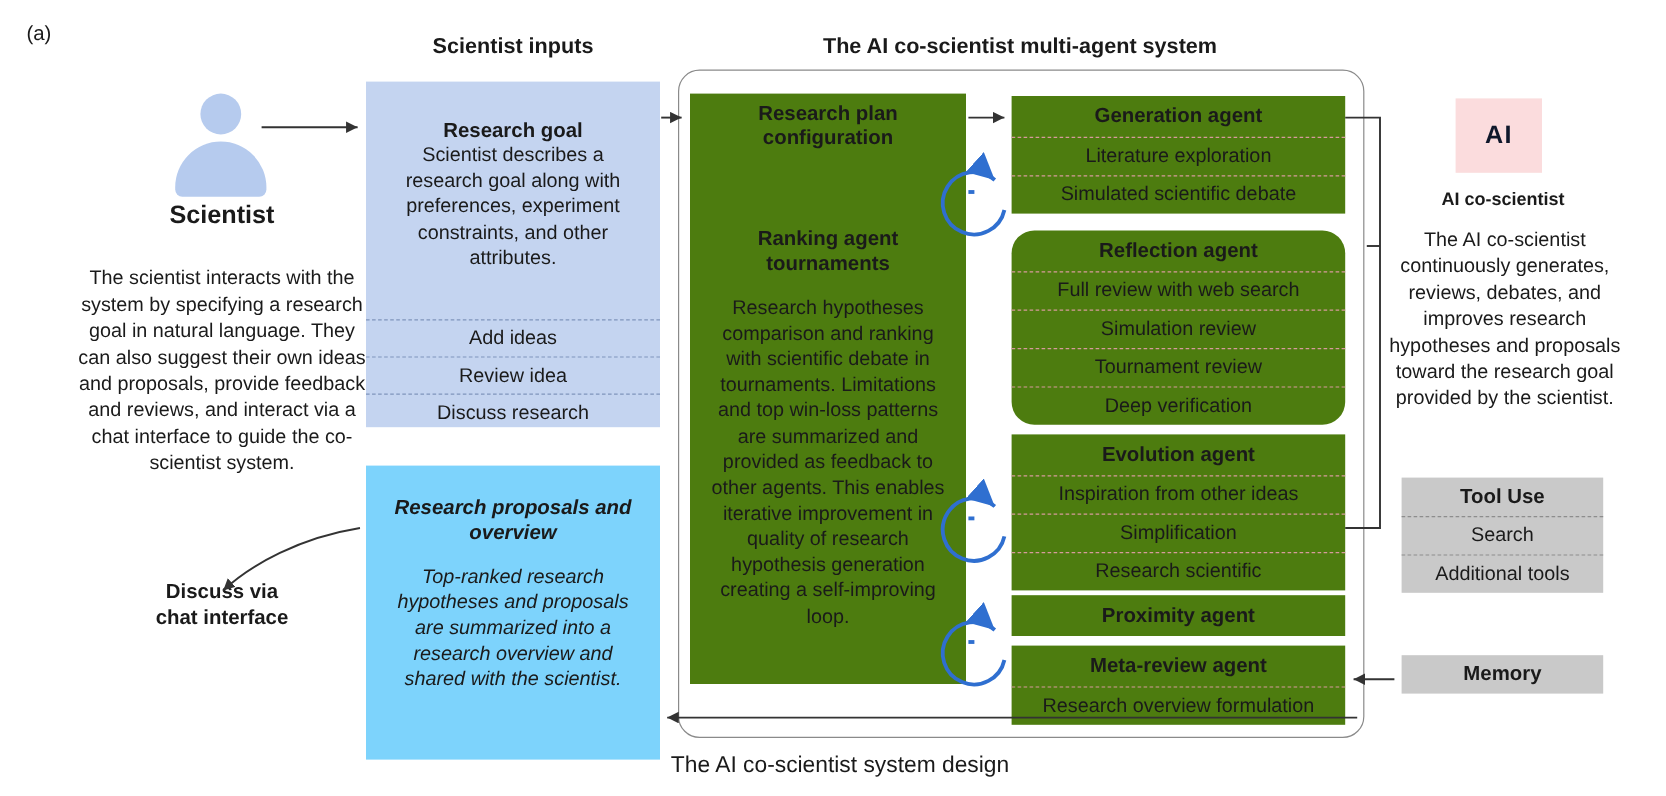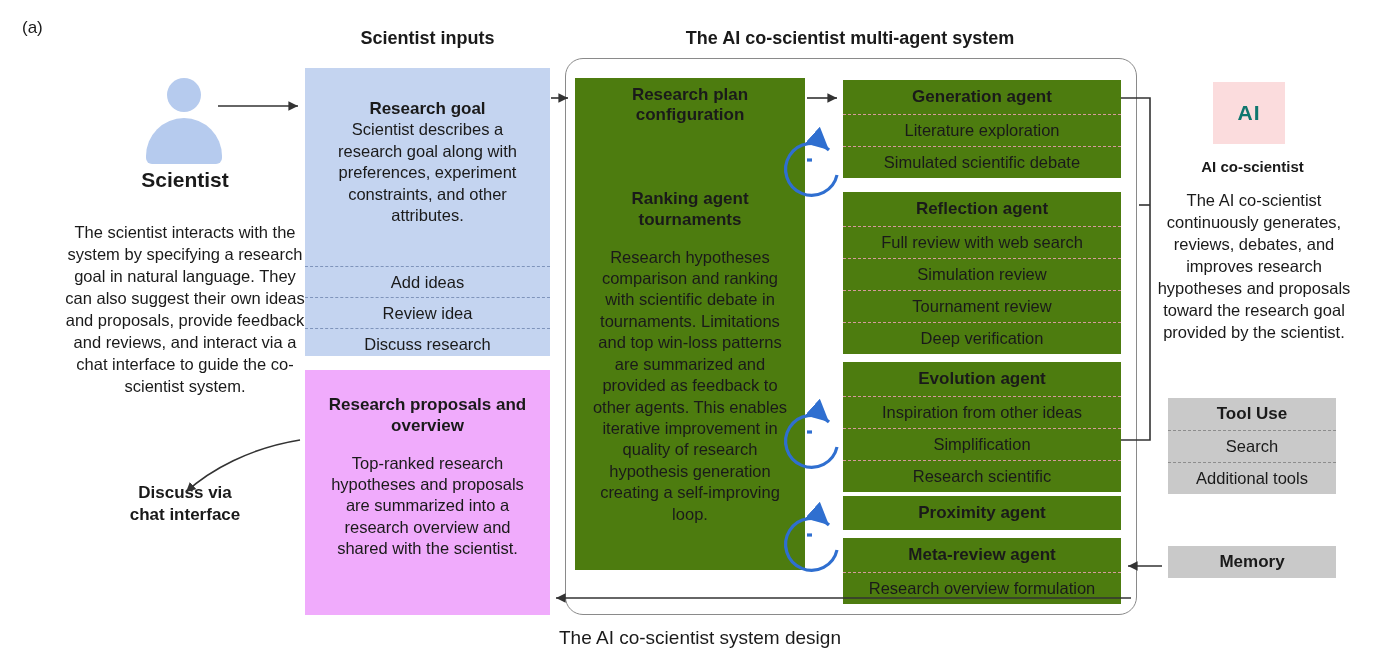--- a/index.html
+++ b/index.html
@@ -87,22 +87,23 @@
   }
   .blue-sub {
     position: absolute; left: 0; width: 245px;
     font-size: 16.5px; text-align: center;
     border-top: 1px dashed #7f94bb;
     padding-top: 6px;
   }
 
   
   #box-proposals {
-    left: 305px; top: 370px; width: 245px; height: 245px;
-    background: #f0abfc;
+    left: 305px; top: 388px; width: 245px; height: 245px;
+    background: #7dd3fc;
+    font-style: italic;
   }
   #box-proposals .title { margin-top: 24px; padding: 0 14px; }
   #box-proposals .desc { margin-top: 16px; padding: 0 16px; }
 
   
   #system-container {
     left: 565px; top: 58px; width: 570px; height: 555px;
     border: 1.5px solid #8a8a8a;
     border-radius: 18px;
     background: transparent;
@@ -121,32 +122,32 @@
     padding: 6px 4px 6px 4px;
     border-top: 1px dashed #d79a9c;
   }
 
   #box-plan-config { left: 575px; top: 78px; width: 230px; }
   #box-ranking { left: 575px; top: 130px; width: 230px; height: 440px; }
   #box-ranking .title { margin-top: 58px; padding: 0 14px; }
   #box-ranking .desc { margin-top: 16px; padding: 0 12px; }
 
   #box-generation { left: 843px; top: 80px; width: 278px; }
-  #box-reflection { left: 843px; top: 192px; width: 278px; }
+  #box-reflection { left: 843px; top: 192px; width: 278px; border-radius: 19px; }
   #box-evolution  { left: 843px; top: 362px; width: 278px; }
   #box-proximity  { left: 843px; top: 496px; width: 278px; }
   #box-meta       { left: 843px; top: 538px; width: 278px; }
 
   
   #box-ai-logo {
     left: 1213px; top: 82px; width: 72px; height: 62px;
     background: #fbdcdd; display: flex; align-items: center; justify-content: center;
   }
   #box-ai-logo span {
-    font-size: 21px; font-weight: bold; color: #0f766e; letter-spacing: 1px;
+    font-size: 21px; font-weight: bold; color: #0f172a; letter-spacing: 1px;
   }
   #label-ai-coscientist {
     left: 1150px; top: 158px; width: 205px;
     font-size: 15px; font-weight: bold; text-align: center;
   }
   #text-ai-coscientist {
     left: 1143px; top: 190px; width: 222px;
     font-size: 16.5px; text-align: center; line-height: 1.33;
   }
   #box-tooluse { left: 1168px; top: 398px; width: 168px; }

